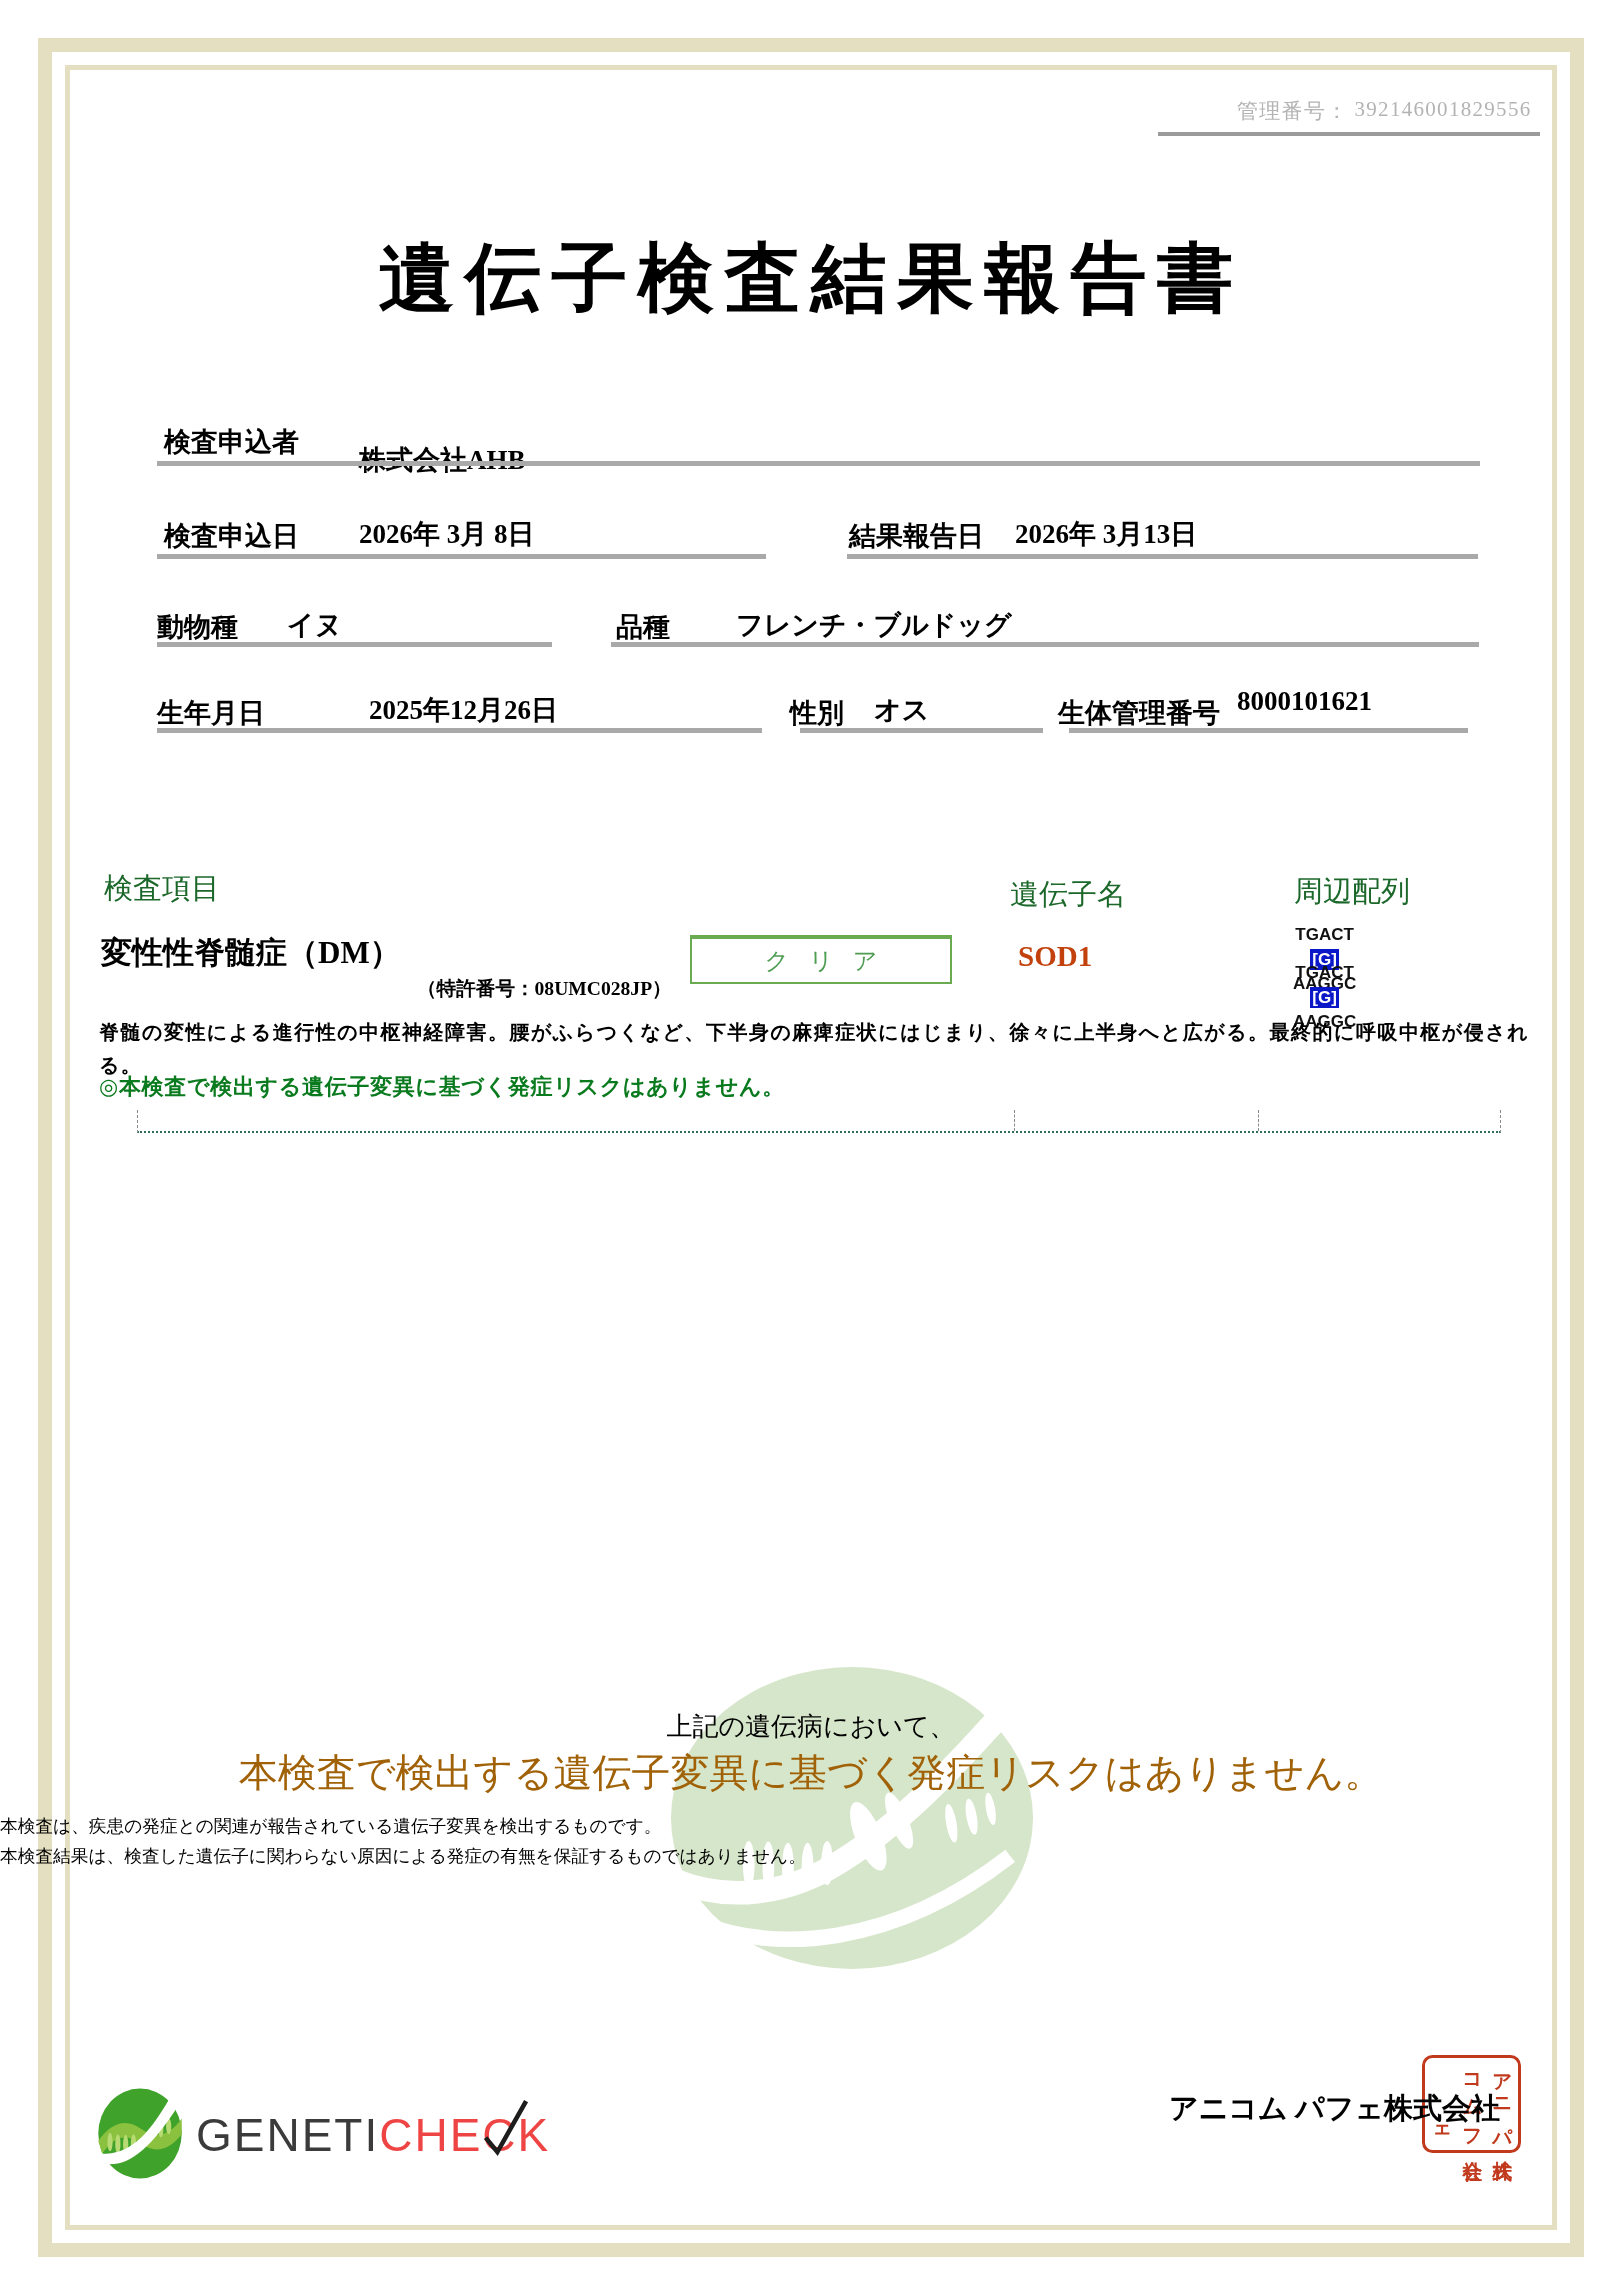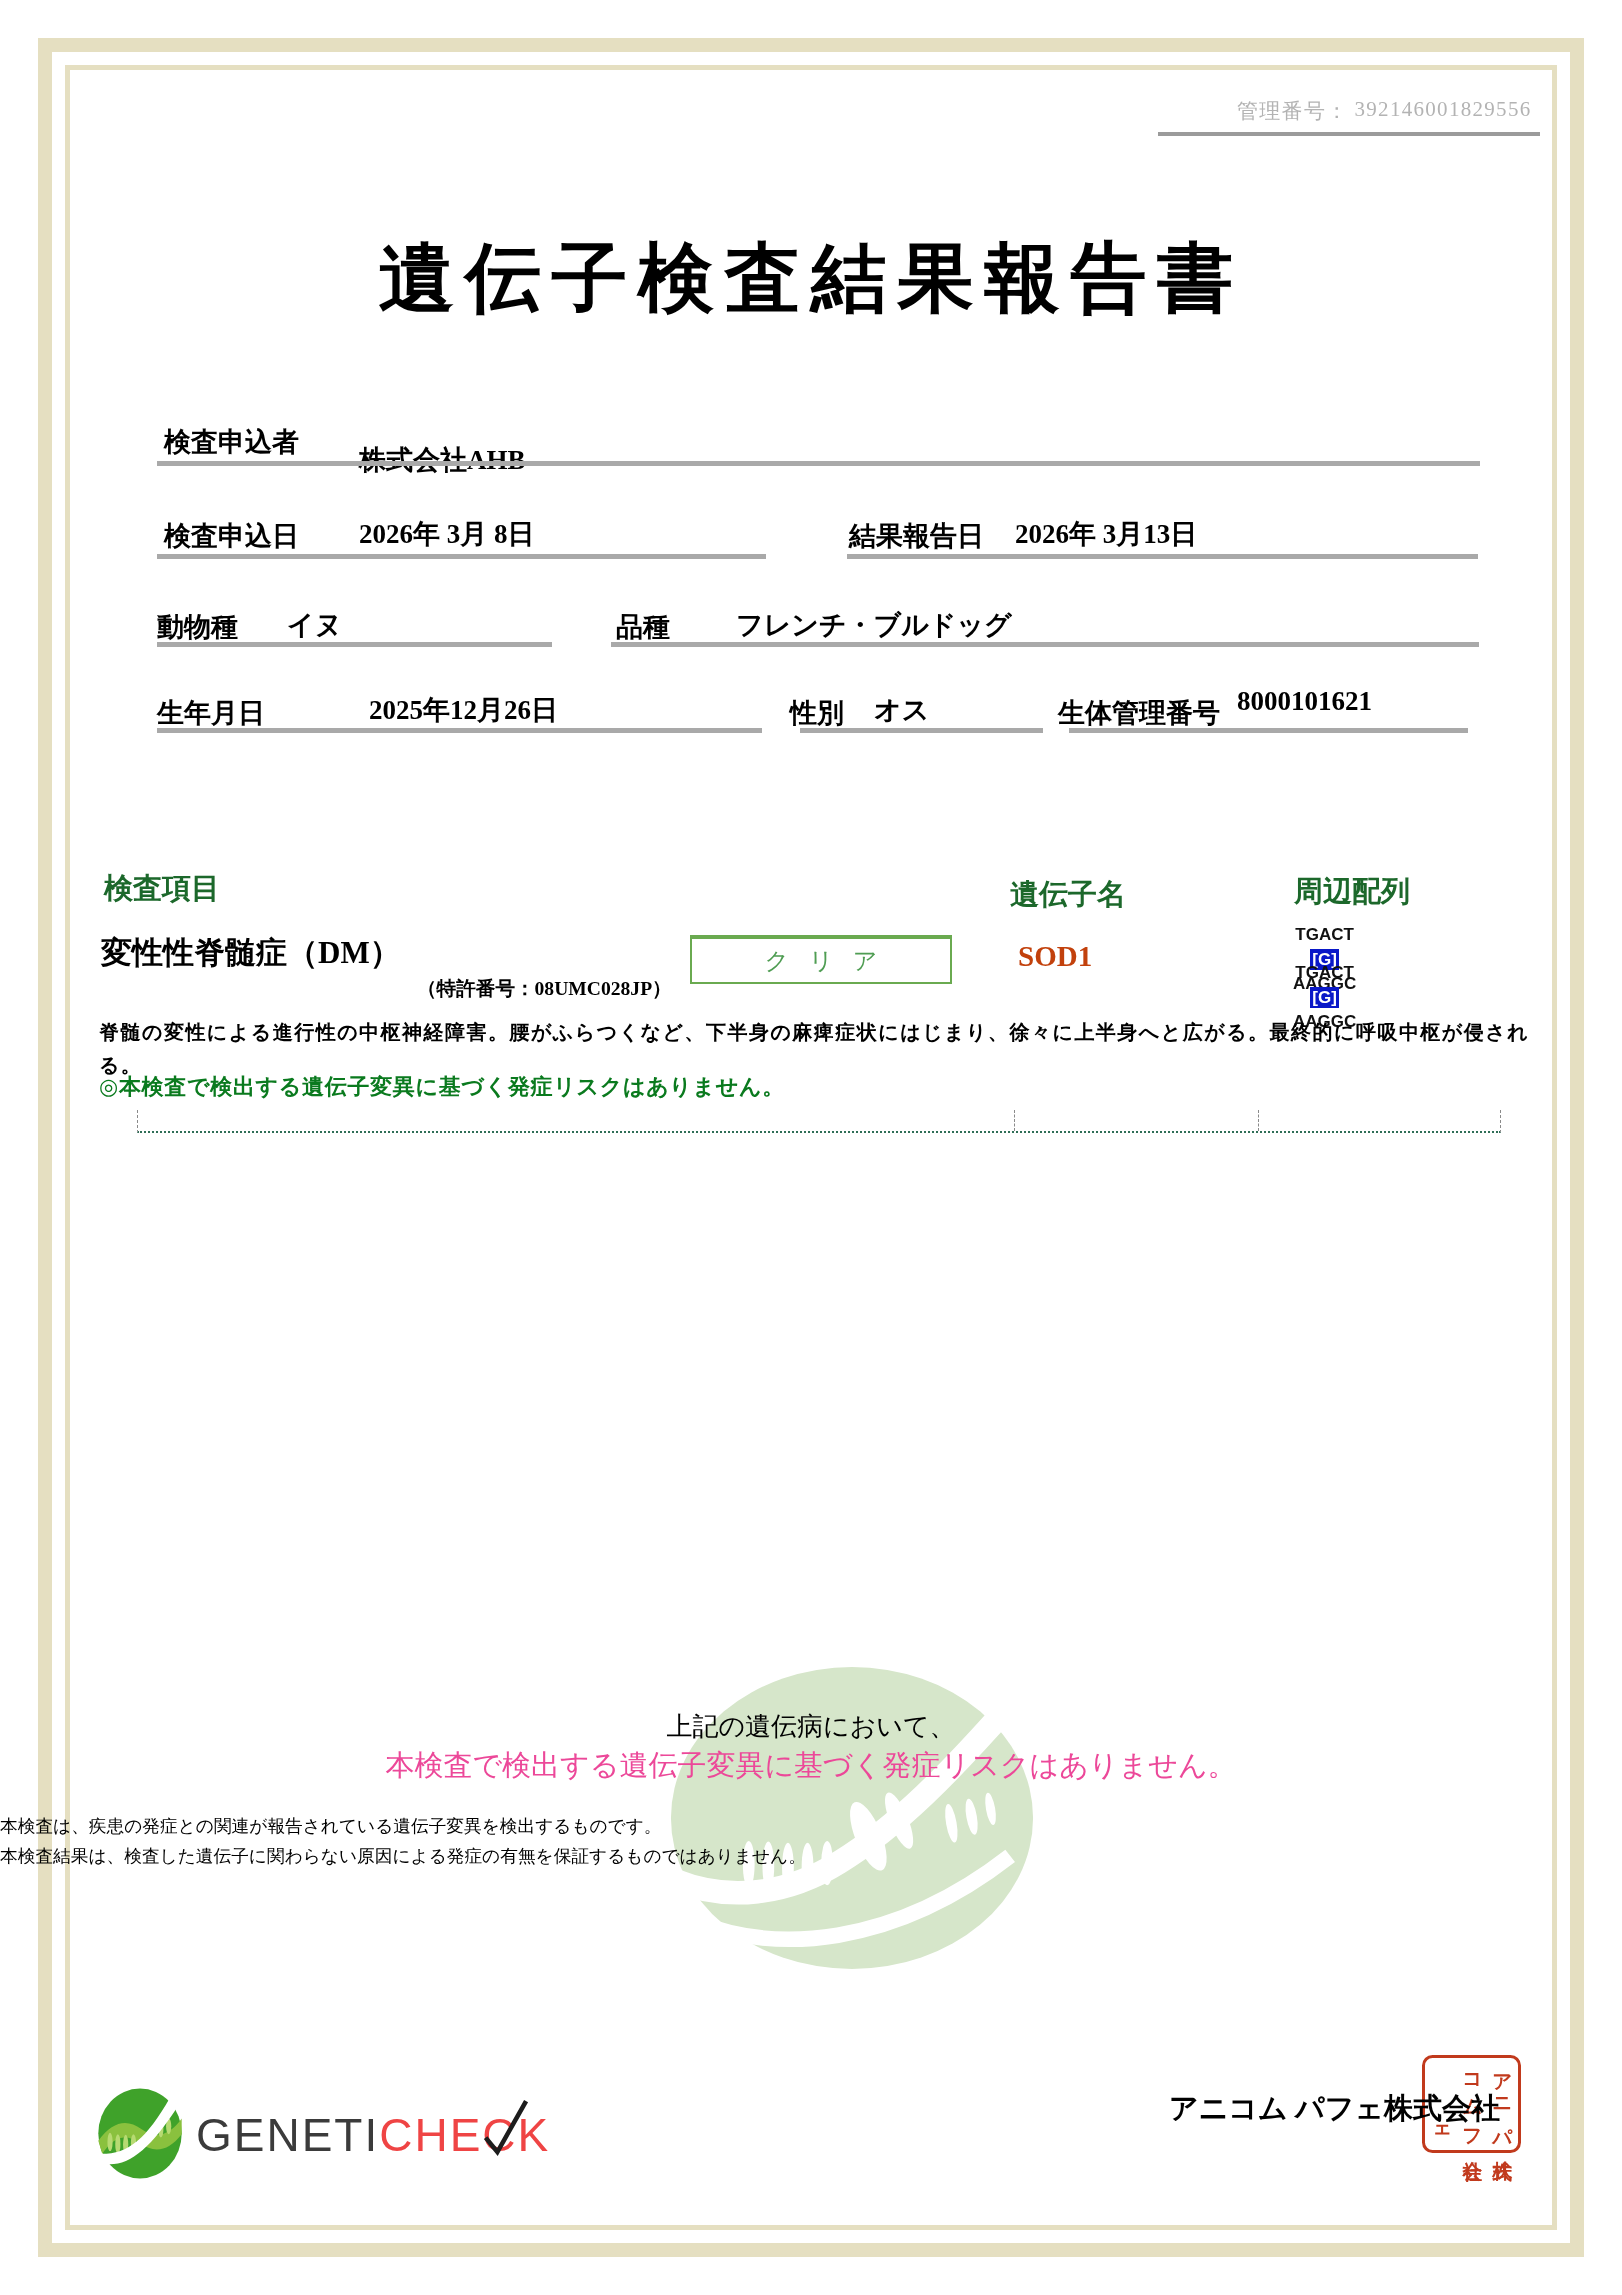--- a/index.html
+++ b/index.html
@@ -15,21 +15,21 @@
   .mgmt{left:1237px;top:97px;color:#b3b3b3;font-size:21px;letter-spacing:1.3px;
         display:flex;gap:6px;white-space:nowrap;}
   .mgmt-line{left:1158px;top:132px;width:382px;height:3.9px;background:#9b9b9b;}
   
   .title{left:0;top:228px;width:1622px;text-align:center;font-size:76px;
          font-weight:bold;letter-spacing:10.5px;color:#000;white-space:nowrap;}
   
   .flabel,.fvalue{font-weight:600;font-size:27px;color:#000;white-space:nowrap;}
   .uline{background:#a9a9a9;height:4.6px;}
   
-  .col-head{font-weight:bold;font-size:29px;color:#1c682b;white-space:nowrap;}
+  .col-head{font-weight:normal;font-size:29px;color:#1c682b;white-space:nowrap;}
   .disease{font-weight:bold;font-size:31px;color:#000;white-space:nowrap;}
   .patent{font-weight:bold;font-size:19.6px;color:#000;white-space:nowrap;}
   .clear-box{left:690px;top:935px;width:258px;height:43px;
              border:2px solid #6aaa50;border-top:4.6px solid #6aaa50;
              display:flex;align-items:center;justify-content:center;}
   .clear-box span{color:#4f9d53;font-size:24px;letter-spacing:19.6px;margin-right:-19.6px;}
   .gene{font-weight:600;font-size:29px;color:#c2410c;}
   .seq{font-size:17px;font-weight:bold;white-space:nowrap;display:flex;align-items:center;gap:3.9px;
        font-family:"Liberation Sans","DejaVu Sans",sans-serif;letter-spacing:0px;color:#111;flex-direction:column;}
   .seq .hl{background:#0a18c8;color:#ffffff;padding:0.7px 2px;}
@@ -37,21 +37,21 @@
         line-height:33px;letter-spacing:1.3px;color:#000;text-align:justify;}
   .risk{left:99px;top:1072px;font-weight:bold;font-size:22px;color:#0a7a1e;
         letter-spacing:0.7px;white-space:nowrap;}
   .dot-table{left:137px;top:1110px;width:1362px;height:21px;
              border-left:1.3px dashed #8a8a8a;border-right:1.3px dashed #8a8a8a;
              border-bottom:2.6px dotted #2f6e57;}
   .dot-div{position:absolute;top:0;height:21px;width:0;border-left:1.3px dashed #8a8a8a;}
   
   .sum1{left:0;top:1709px;width:1622px;text-align:center;font-size:26px;color:#000;
         font-family:"Liberation Sans","DejaVu Sans",sans-serif;}
-  .sum2{left:0;top:1746px;width:1622px;text-align:center;font-size:29px;color:#ec4899;
+  .sum2{left:0;top:1746px;width:1622px;text-align:center;font-size:39px;color:#a16207;
         font-family:Liberation Mono, monospace;}
   .note{left:0;width:1296px;text-align:left;font-size:17.7px;color:#000;
         font-family:"Liberation Sans","DejaVu Sans",sans-serif;}
   
   .brand-text{left:196px;top:2108px;font-family:"Liberation Sans","DejaVu Sans",sans-serif;
               font-size:46px;letter-spacing:2px;white-space:nowrap;}
   .brand-text .g1{color:#3b3b3b;}
   .brand-text .g2{color:#ef4444;}
   .company{left:1169px;top:2089px;font-weight:bold;font-size:29px;color:#000;white-space:nowrap;}
   .seal{left:1422px;top:2055px;width:99px;height:98px;border:3.3px solid #c13a1d;

